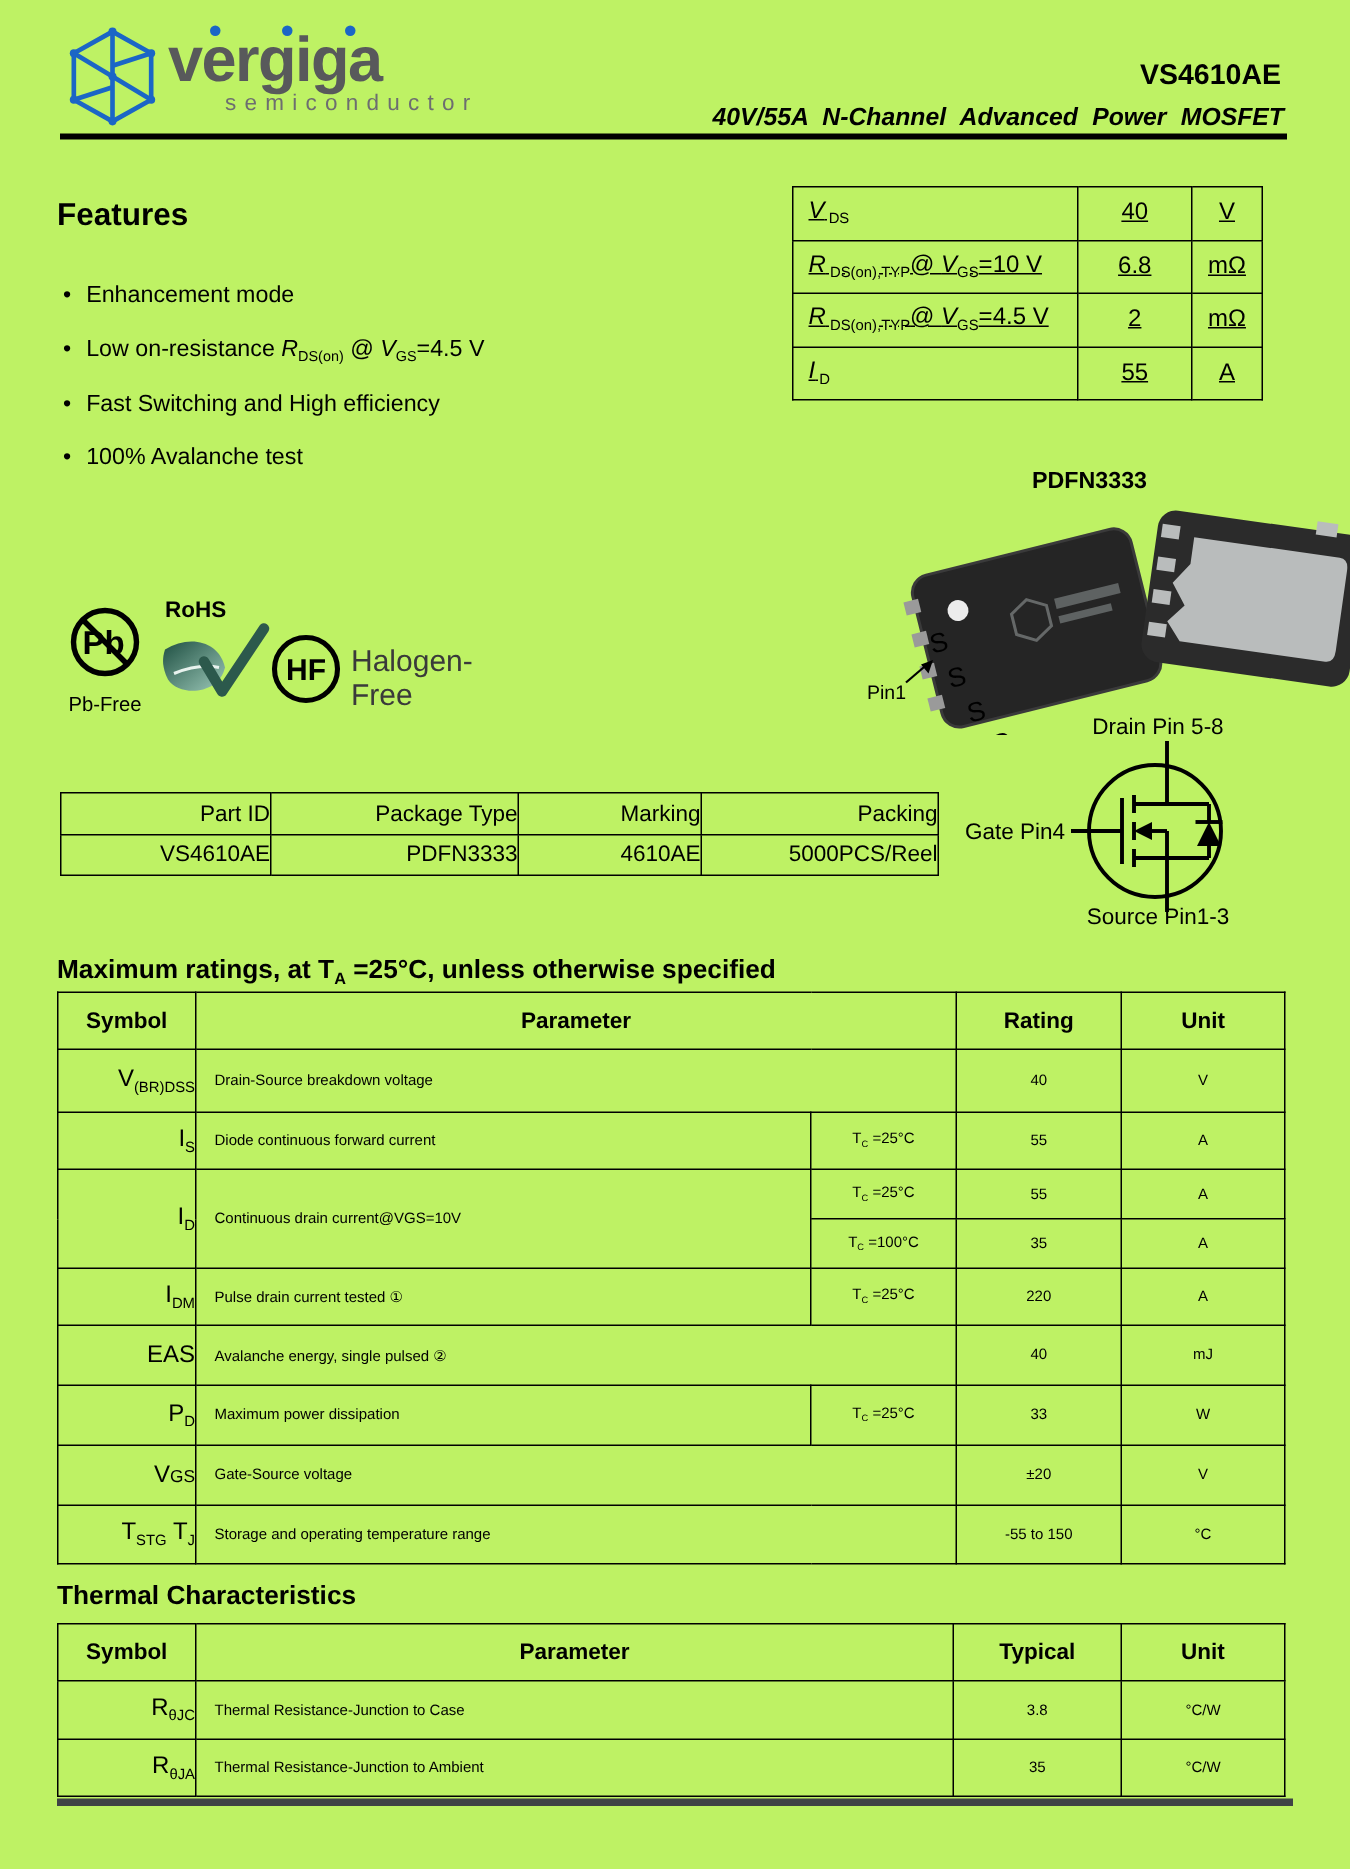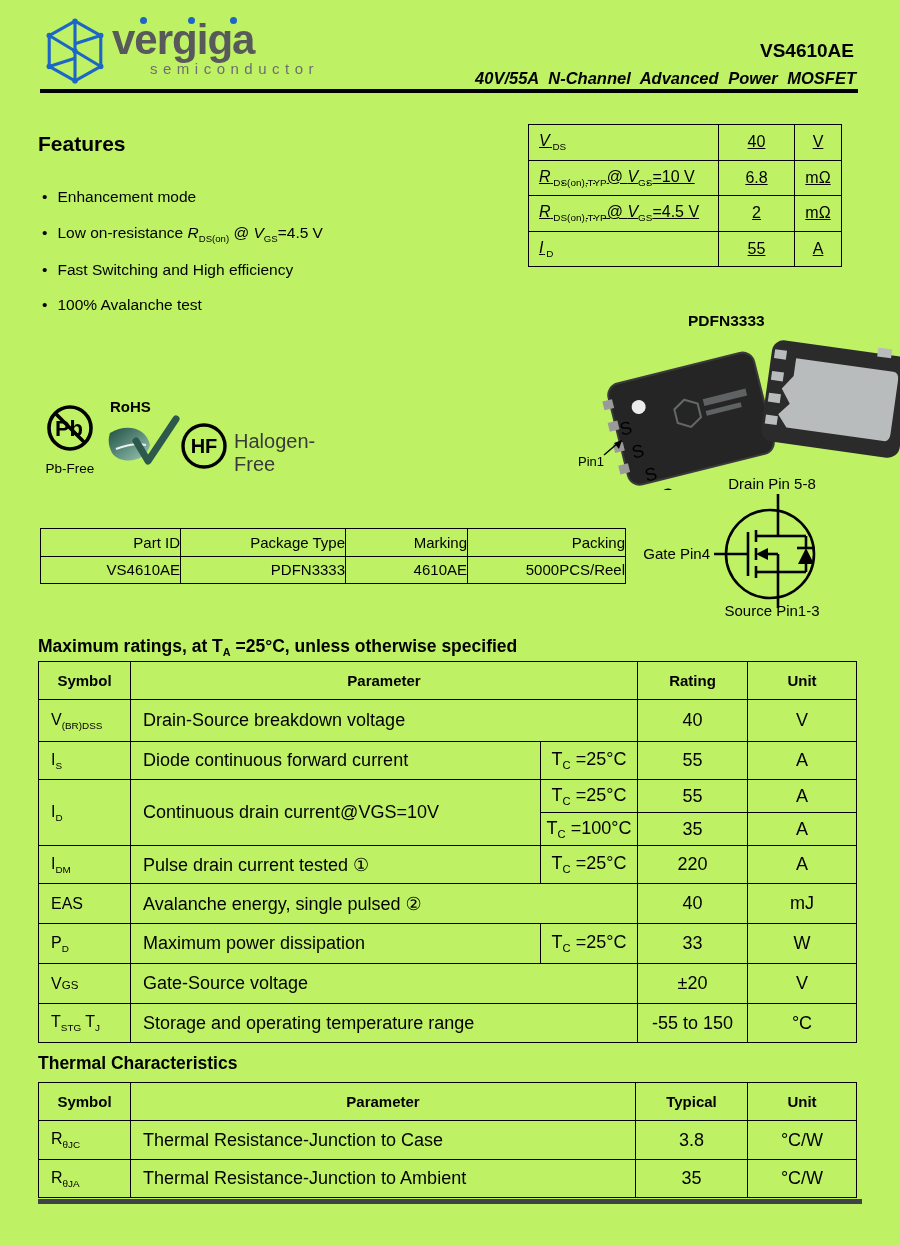--- a/index.html
+++ b/index.html
@@ -48,23 +48,23 @@
   .part-table th, .part-table td { border:1.8px solid #000; text-align:right; font-size:15px; height:27.5px; font-weight:normal; }
 
   
   .mos-svg { position:absolute; left:620px; top:476px; }
 
   
   .sec-h { position:absolute; font-size:17.5px; font-weight:bold; }
 
   
   .ratings { position:absolute; left:38px; width:818px; table-layout:fixed; }
-  .ratings th, .ratings td { border:1.8px solid #000; font-size:18px; }
+  .ratings th, .ratings td { border:1.8px solid #000; font-size:10px; }
   .ratings th { font-size:15px; }
-  .ratings td.sym { font-size:16px; padding-left:12px; }
+  .ratings td.sym { font-size:16px; padding-left:12px;text-align:right; }
   .ratings td.par { padding-left:12px; }
   .ratings td.c { text-align:center; }
   tr.h38 td, tr.h38 th { height:38px; }
   tr.h42 td { height:42px; }
   tr.h33 td { height:33px; }
   tr.h40 td { height:40px; }
   tr.h39 td { height:39px; }
 
   
   .rsub { font-size:62%; vertical-align:-0.4em; }

